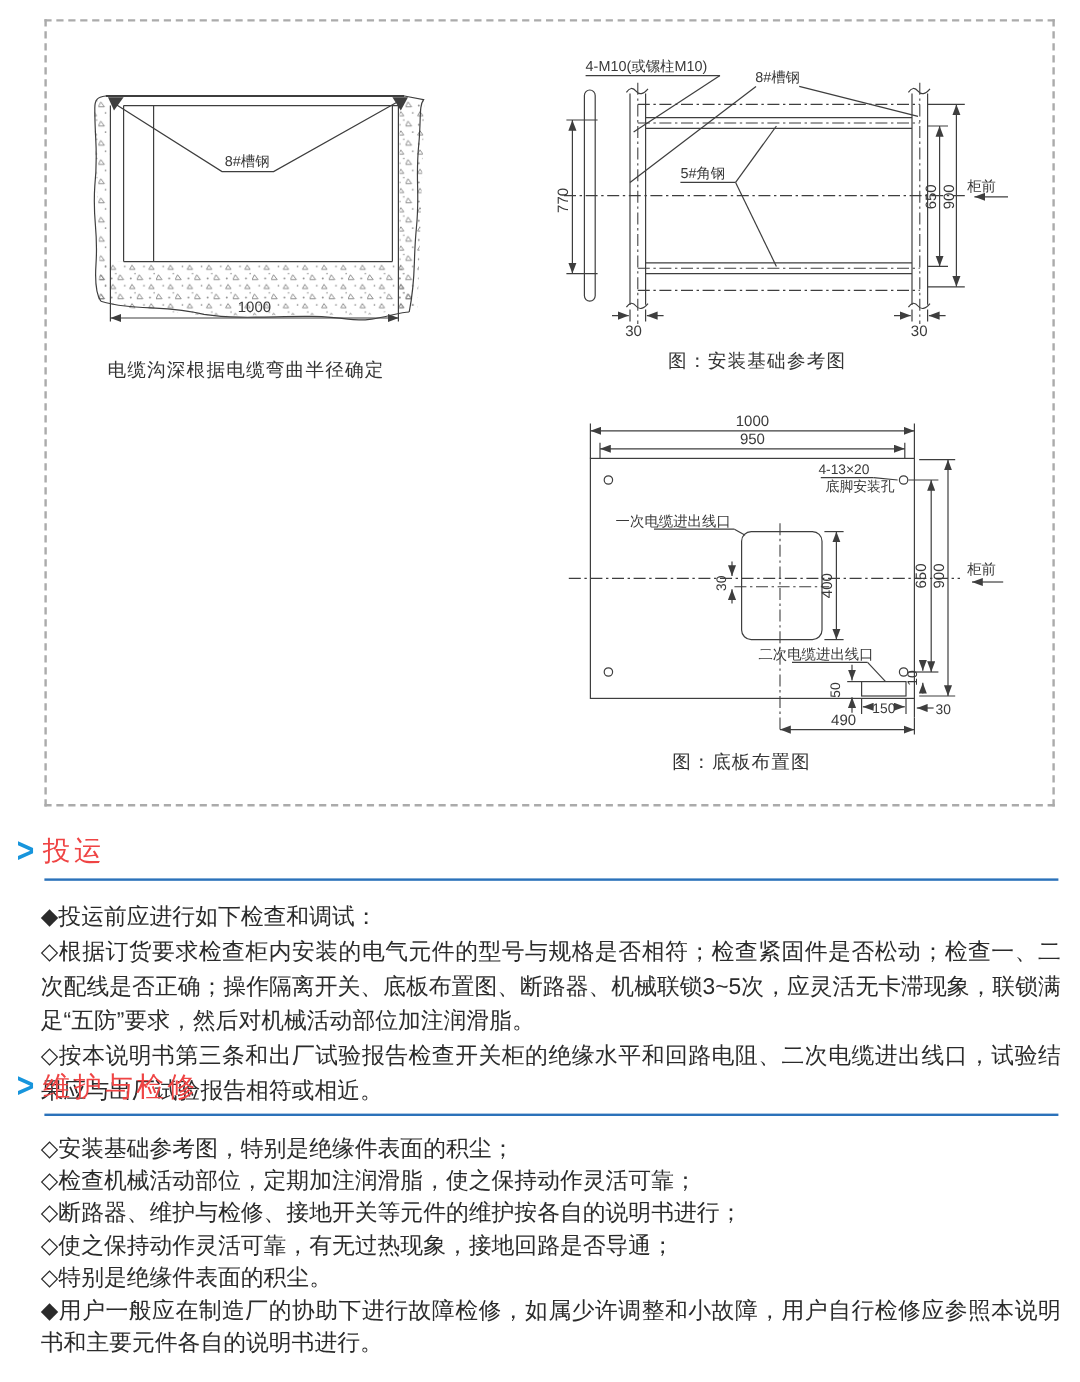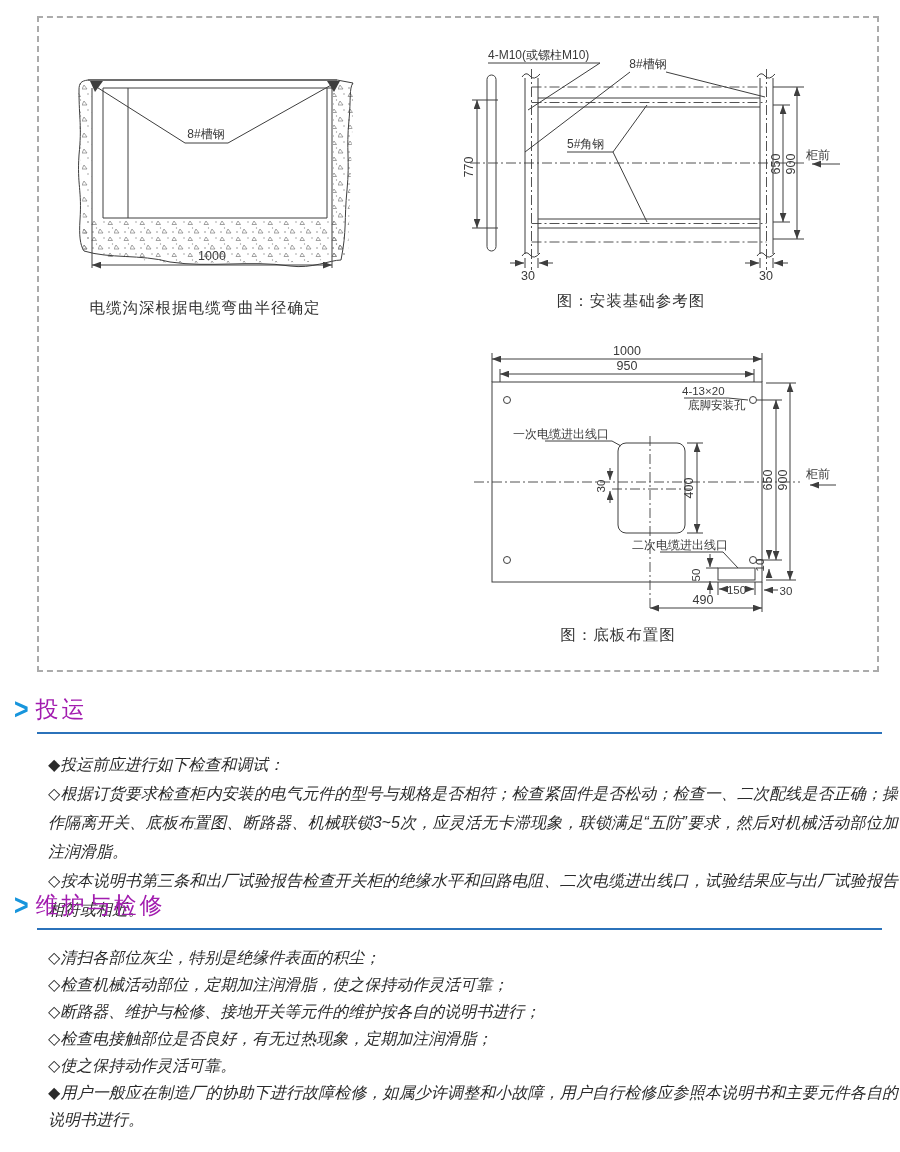--- a/index.html
+++ b/index.html
@@ -17,23 +17,23 @@
   .ln{stroke:#3e3e3e;stroke-width:1;fill:none;}
   .lnthick{stroke:#3e3e3e;stroke-width:1.7;fill:none;}
   .cl{stroke:#3e3e3e;stroke-width:0.9;fill:none;stroke-dasharray:10 3 2 3;}
   .fillshape{fill:#3e3e3e;stroke:none;}
   .dimtxt{font-size:12.5px;}
   .lbltxt{font-size:12px;}
   .smalltxt{font-size:11.5px;}
   .caption{font-size:15.5px;letter-spacing:1px;fill:#343434;}
   .sec-header{position:absolute;left:14px;display:flex;align-items:center;}
   .caret{color:#1795dc;font-weight:bold;font-size:25px;line-height:1;transform:scaleY(1.15);}
-  .sec-title{font-size:23px;color:#a21caf;letter-spacing:3px;margin-left:7px;}
+  .sec-title{font-size:23px;color:#ef4444;letter-spacing:3px;margin-left:7px;}
   .rule{position:absolute;left:37px;width:845px;height:2px;background:#2b72ba;}
-  .para-block{position:absolute;left:48px;width:850px;font-size:16px;color:#2b2b2b;text-align:justify;font-style:italic;}
+  .para-block{position:absolute;left:34px;width:850px;font-size:19px;color:#2b2b2b;text-align:justify;}
   .para-block p{margin:0;}
   .lh1 p{line-height:29px;}
   .lh2 p{line-height:27px;}
 </style>
 </head>
 <body>
 
 <div class="dashed-box"></div>
 
 <svg style="left:50px;top:50px;" width="330" height="272" viewBox="0 0 330 272">
@@ -309,19 +309,19 @@
   <p>◇按本说明书第三条和出厂试验报告检查开关柜的绝缘水平和回路电阻、二次电缆进出线口，试验结果应与出厂试验报告相符或相近。</p>
 </div>
 
 <div class="sec-header" style="top:890px;">
   <span class="caret">&gt;</span>
   <span class="sec-title">维护与检修</span>
 </div>
 <div class="rule" style="top:928px;"></div>
 
 <div class="para-block lh2" style="top:944px;">
-  <p>◇清扫各部位灰尘，特别是绝缘件表面的积尘；</p>
+  <p>◇安装基础参考图，特别是绝缘件表面的积尘；</p>
   <p>◇检查机械活动部位，定期加注润滑脂，使之保持动作灵活可靠；</p>
   <p>◇断路器、维护与检修、接地开关等元件的维护按各自的说明书进行；</p>
-  <p>◇检查电接触部位是否良好，有无过热现象，定期加注润滑脂；</p>
-  <p>◇使之保持动作灵活可靠。</p>
+  <p>◇使之保持动作灵活可靠，有无过热现象，接地回路是否导通；</p>
+  <p>◇特别是绝缘件表面的积尘。</p>
   <p>◆用户一般应在制造厂的协助下进行故障检修，如属少许调整和小故障，用户自行检修应参照本说明书和主要元件各自的说明书进行。</p>
 </div>
 
 </body></html>

